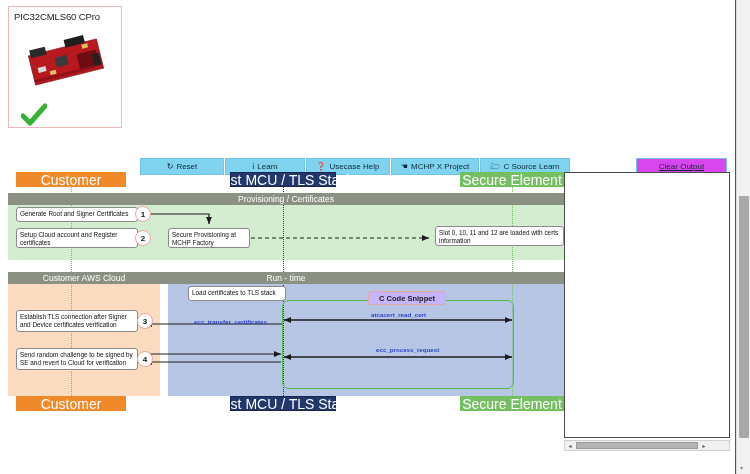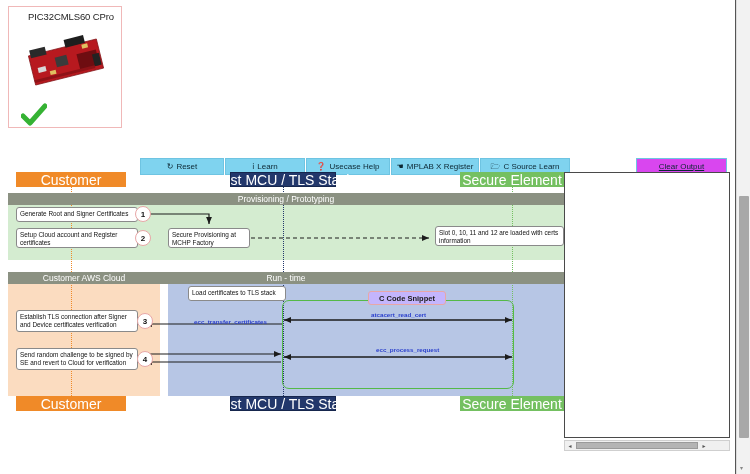--- a/index.html
+++ b/index.html
@@ -17,21 +17,21 @@
   }
 
   
   #board-card {
     position: absolute; left: 8px; top: 6px;
     width: 114px; height: 122px;
     border: 1px solid #f0b8b8;
     background: #ffffff;
   }
   #board-title {
-    position: absolute; left: 19px; top: 4px;
+    position: absolute; left: 5px; top: 4px;
     font-size: 9.5px; color: #1c1c1c; letter-spacing: -0.1px;
     white-space: nowrap;
     text-align: center;
   }
   #board-img {
     position: absolute; left: 14px; top: 24px;
     width: 86px; height: 62px;
   }
   #board-check {
     position: absolute; left: 12px; top: 96px;
@@ -244,21 +244,21 @@
   <div class="tbtn" id="tb-1">
     <span class="ic">ℹ</span>
     <span>Learn</span>
   </div>
   <div class="tbtn" id="tb-2">
     <span class="ic">❓</span>
     <span>Usecase Help</span>
   </div>
   <div class="tbtn" id="tb-3">
     <span class="ic">☚</span>
-    <span>MPLAB X Register</span>
+    <span>MCHP X Project</span>
   </div>
   <div class="tbtn" id="tb-4">
     <span class="ic">🗁</span>
     <span>C Source Learn</span>
   </div>
   <div id="btn-clear">
     <span>Clear Output</span>
   </div>
 
   <div id="diagram">
@@ -275,21 +275,21 @@
       <span>Customer</span>
     </div>
     <div class="pill pill-host pill-top">
       <span>Host MCU / TLS Stack</span>
     </div>
     <div class="pill pill-se pill-top">
       <span>Secure Element</span>
     </div>
 
     <div class="band" id="band-prov">
-      <span>Provisioning / Prototyping</span>
+      <span>Provisioning / Certificates</span>
     </div>
     <div class="band" id="band-run">
       <span>Run - time</span>
     </div>
     <div class="subband" id="sub-aws">
       <span>Customer AWS Cloud</span>
     </div>
 
     <svg id="conn">
       <defs>

